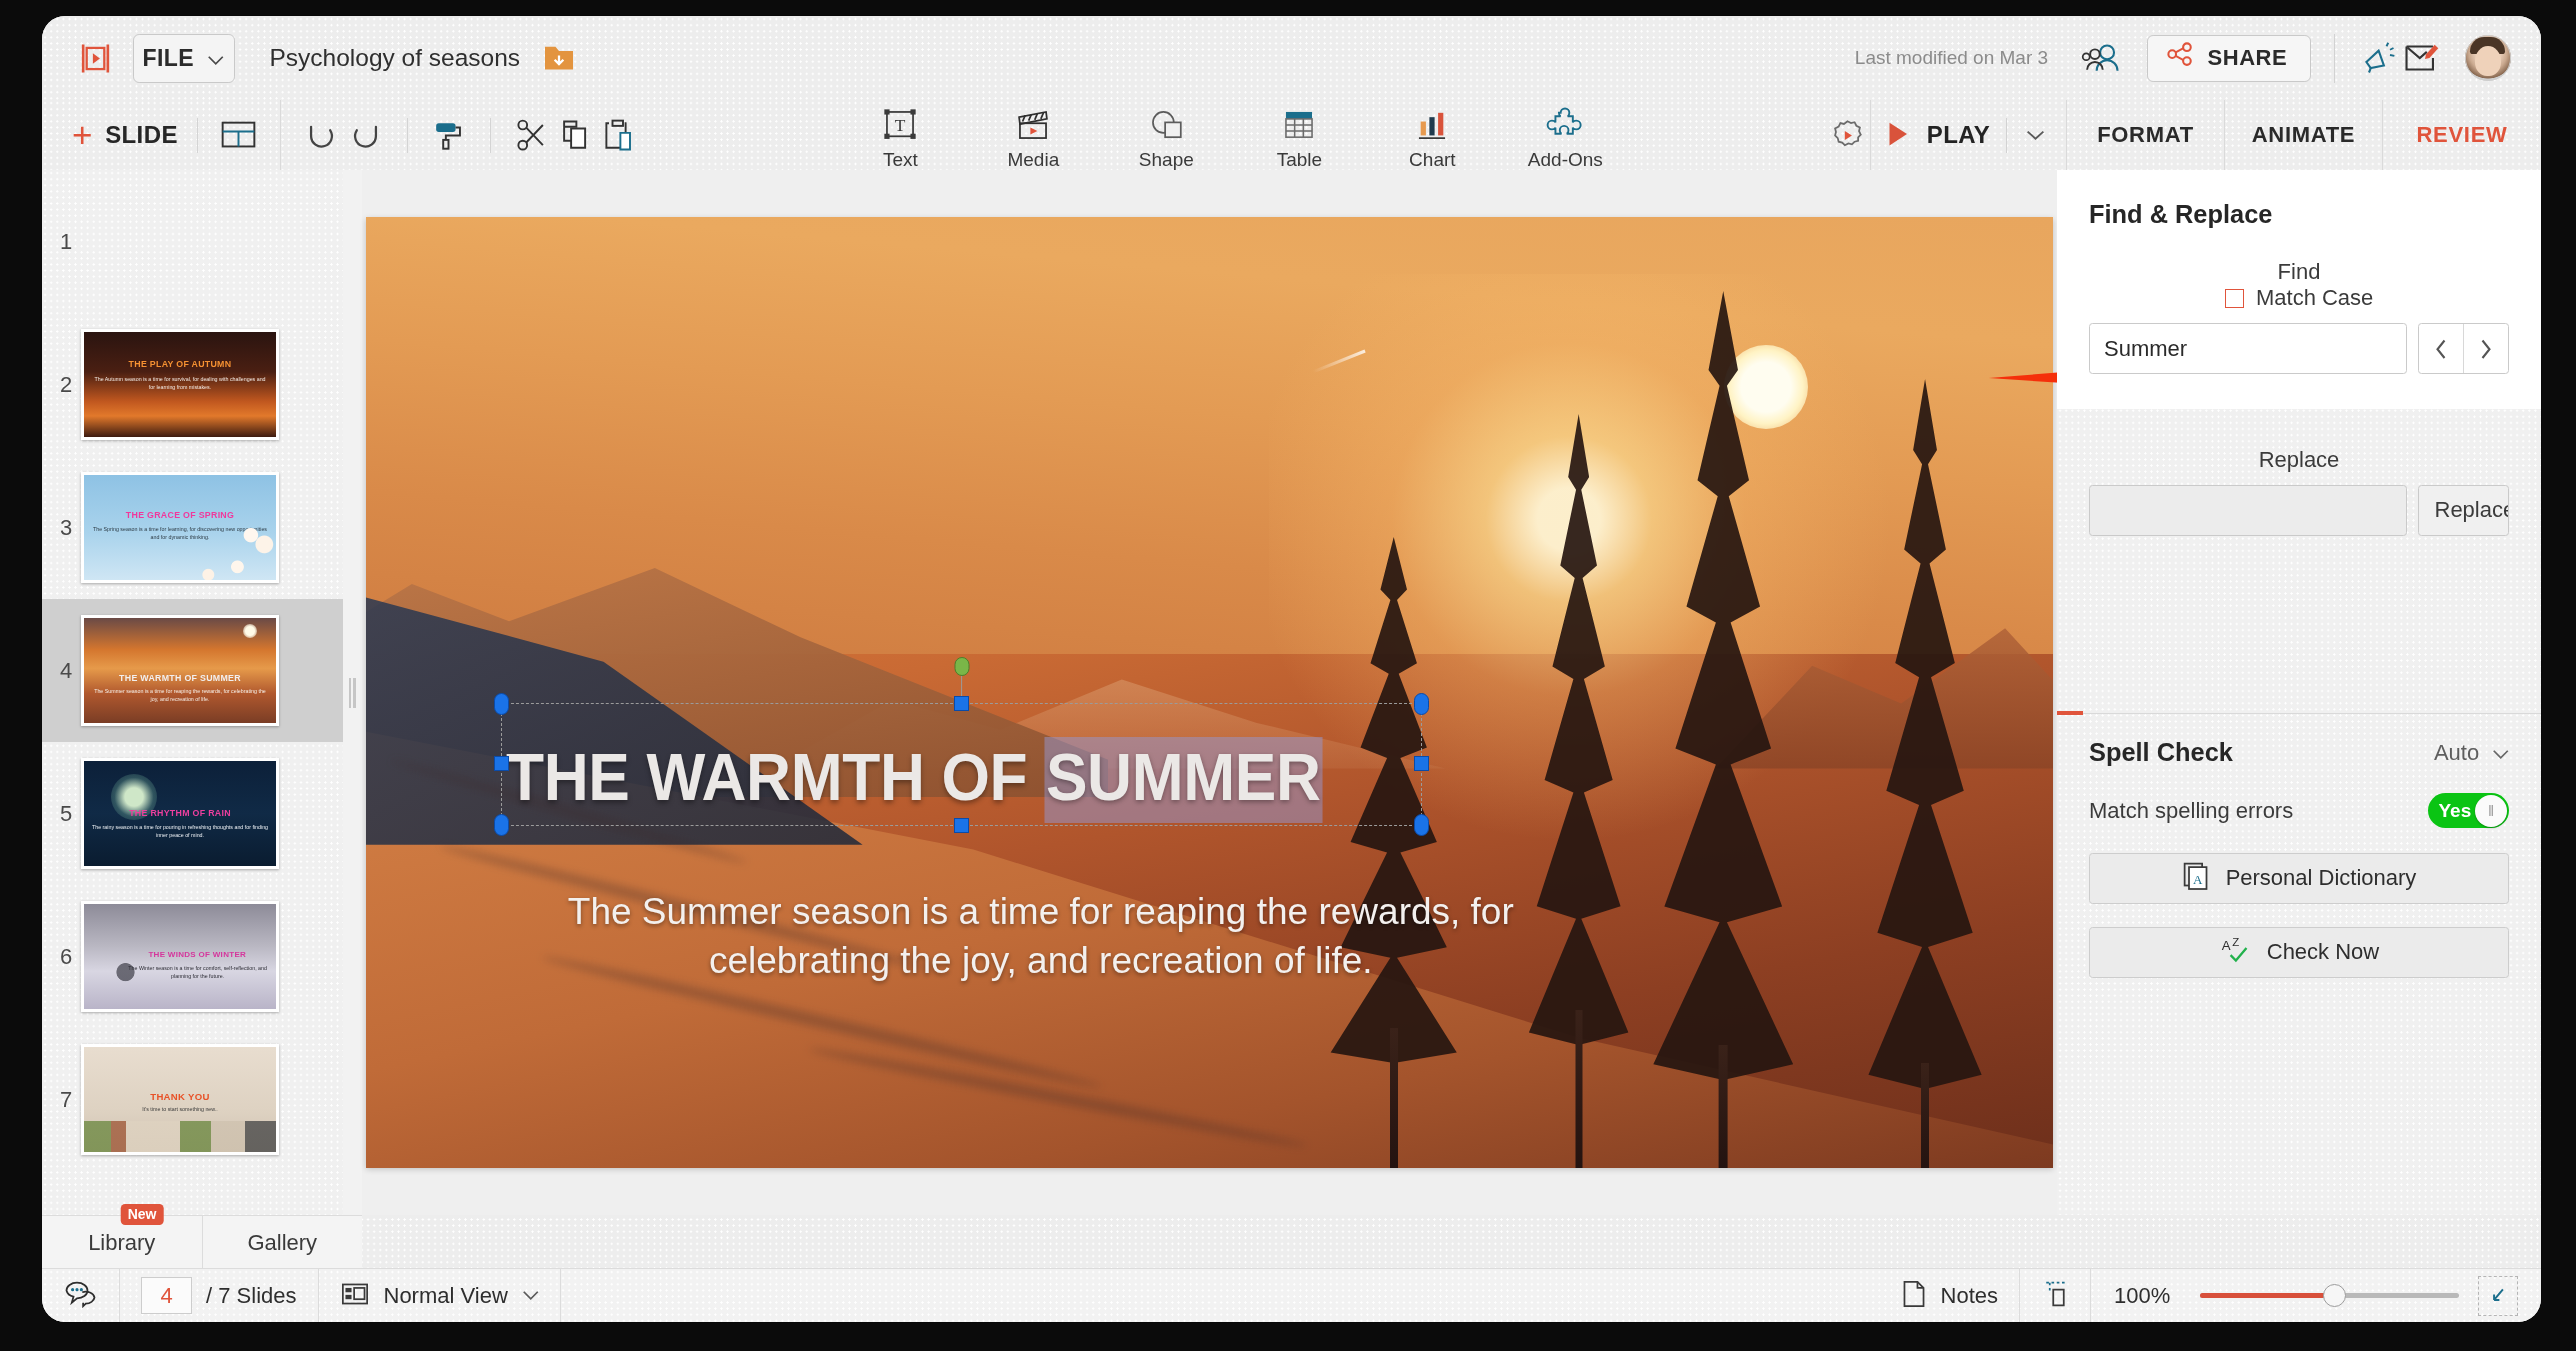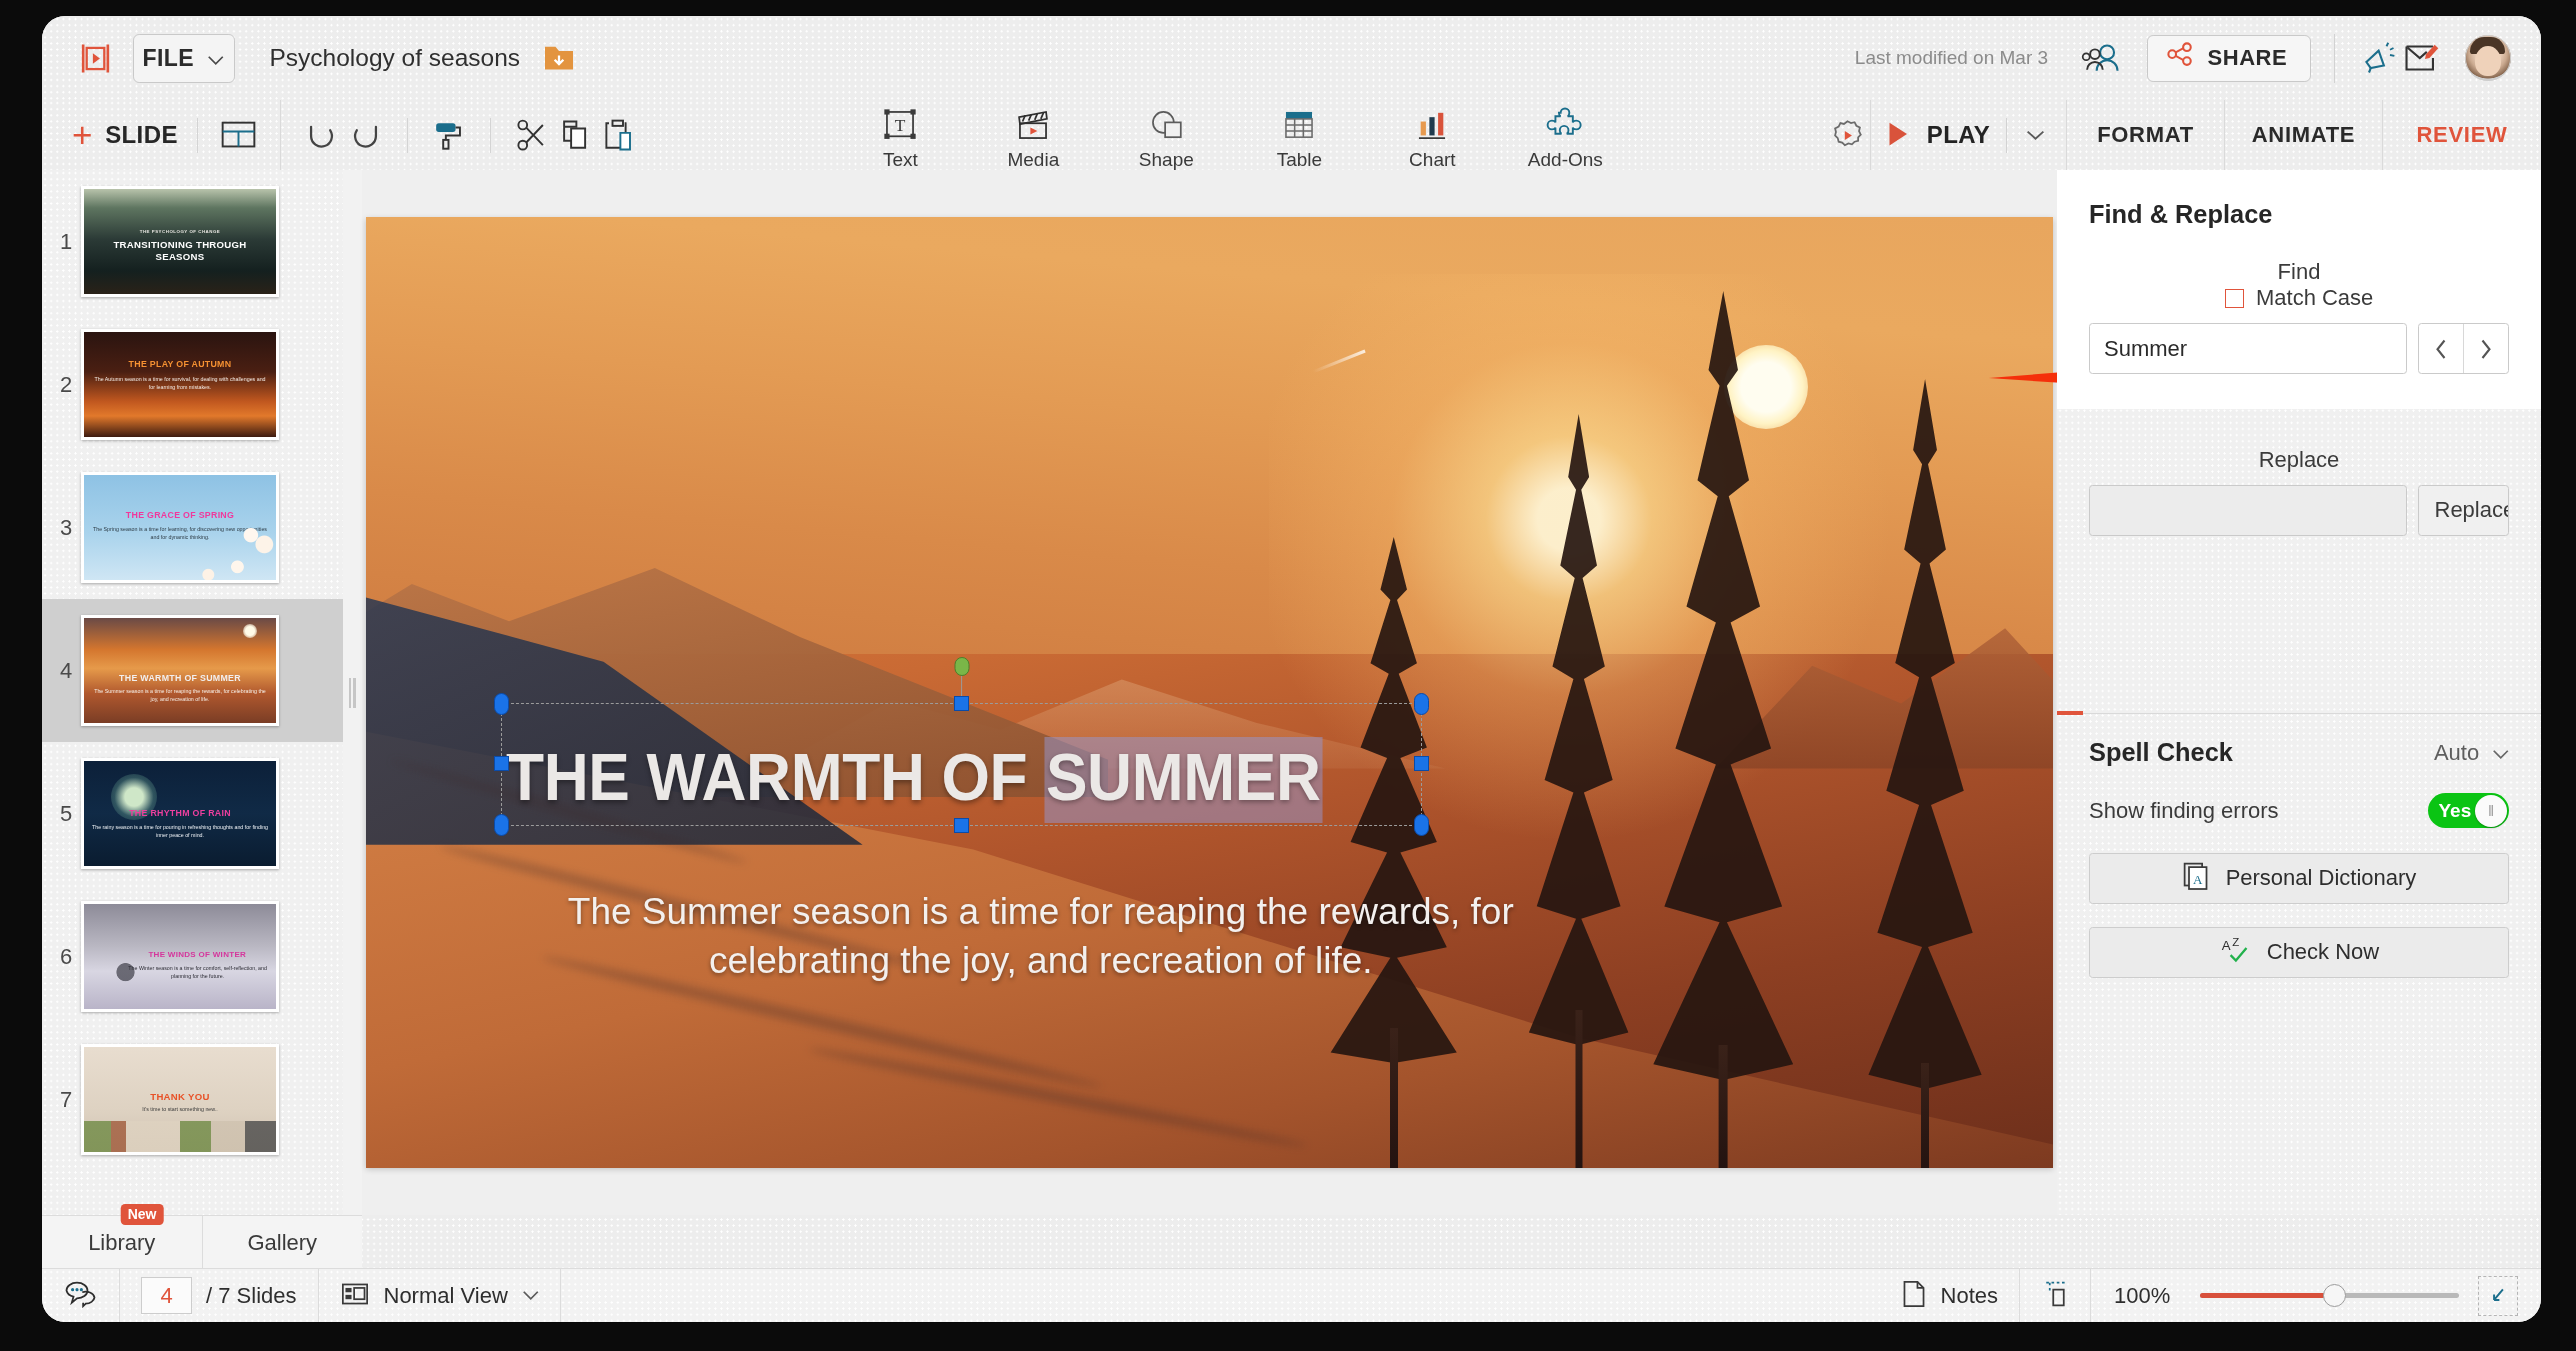--- a/index.html
+++ b/index.html
@@ -545,24 +545,20 @@
         <div class="mode-tab">ANIMATE</div>
         <div class="mode-tab active">REVIEW</div>
       </div>
     </div>
   </div>
 
   <div class="slidepanel">
 
     <div class="slide-row">
       <div class="slide-num">1</div>
-      <div class="thumb th1">
-        <div class="tt" style="top:38%;font-size:4.4px;color:#e8e6e2;letter-spacing:0.5px;">THE PSYCHOLOGY OF CHANGE</div>
-        <div class="tt" style="top:48%;font-size:9.6px;line-height:1.25;color:#ffffff;padding:0 16px;">TRANSITIONING THROUGH SEASONS</div>
-      </div>
     </div>
 
     <div class="slide-row">
       <div class="slide-num">2</div>
       <div class="thumb th2">
         <div class="tt" style="top:26%;font-size:8.8px;color:#f59132;">THE PLAY OF AUTUMN</div>
         <div class="tsub" style="top:42%;color:#f2ece7;">The Autumn season is a time for survival, for dealing with challenges and for learning from mistakes.</div>
       </div>
     </div>
 
@@ -751,21 +747,21 @@
           <span>Auto</span>
           <span>
             <svg width="17.5" height="10.5" viewBox="0 0 20 12">
                 <path d="M2 2 L10 10 L18 2" fill="none" stroke="#666" stroke-width="2"></path>
               </svg>
           </span>
         </span>
       </div>
 
       <div class="toggle-row">
-        <span class="t">Show finding errors</span>
+        <span class="t">Match spelling errors</span>
         <span class="toggle">
           <span class="yes">Yes</span>
           <span class="knob">‖</span>
         </span>
       </div>
 
       <div class="pbtn">
         <span>
           <svg width="28" height="30" viewBox="0 0 32 34" style="font-size:25px">
             <rect x="3" y="4" width="20" height="25" fill="none" stroke="#3a3a3a" stroke-width="2"></rect>

